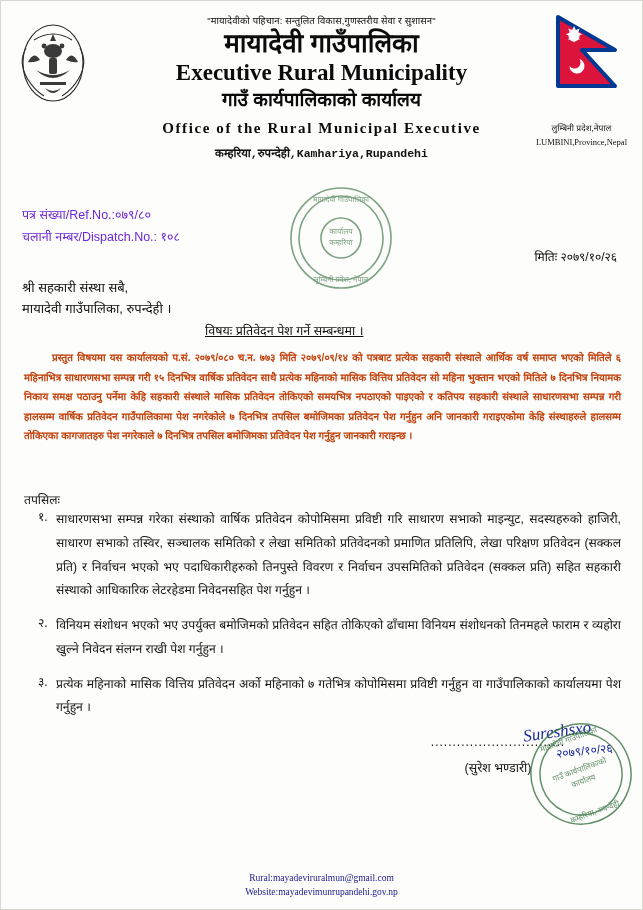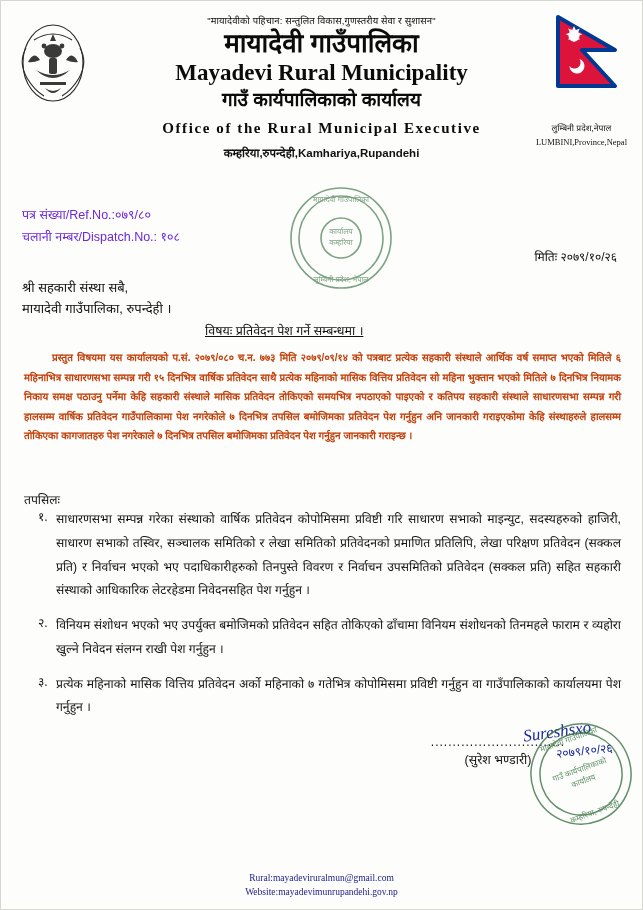--- a/index.html
+++ b/index.html
@@ -61,21 +61,21 @@
     color: #0b0b0b;
     letter-spacing: 1.6px;
     margin: 8px 0 0 0;
     font-family: "Liberation Serif", serif;
   }
   .addr-line {
     font-size: 11.5px;
     font-weight: bold;
     color: #111;
     margin: 8px 0 8px 0;
-    font-family: Liberation Sans, sans-serif;
+    font-family: Liberation Mono, monospace;
   }
   .province {
     position: absolute;
     right: 16px;
     top: 122px;
     text-align: center;
     font-family: "Liberation Serif", serif;
   }
   .province .np {
     font-size: 8.5px;
@@ -230,21 +230,21 @@
     font-family: "Liberation Sans", sans-serif;
   }
   .dots {
     font-size: 12px;
     color: #111;
     letter-spacing: 1px;
   }
   .sig-name {
     font-size: 12.5px;
     color: #111;
-    margin-top: 2px;
+    margin-top: 10px;
   }
   .sig-post {
     font-size: 12.5px;
     color: #111;
     margin-top: 3px;
   }
   
   .round-stamp {
     position: absolute;
     right: 6px;
@@ -313,21 +313,21 @@
           <path d="M14.5 52 a7.5 7.5 0 1 0 10 -7 a6 6 0 0 1 -10 7z"></path>
           <g>
             <path d="M19 45 l1.5 3.4 3.4-1.4 -1.4 3.4 3.4 1.5 -3.4 1.5 1.4 3.4 -3.4-1.4 -1.5 3.4 -1.5-3.4 -3.4 1.4 1.4-3.4 -3.4-1.5 3.4-1.5 -1.4-3.4 3.4 1.4z" opacity="0"></path>
           </g>
         </g>
       </svg>
     </div>
 
     <div class="motto">"मायादेवीको पहिचान: सन्तुलित विकास,गुणस्तरीय सेवा र सुशासन"</div>
     <div class="org-np">मायादेवी गाउँपालिका</div>
-    <div class="org-en">Mayadevi Rural Municipality</div>
+    <div class="org-en">Executive Rural Municipality</div>
     <div class="office-np">गाउँ कार्यपालिकाको कार्यालय</div>
     <div class="office-en">Office of the Rural Municipal Executive</div>
     <div class="addr-line">कम्हरिया,रुपन्देही,Kamhariya,Rupandehi</div>
   </div>
 
   <div class="province">
     <div class="np">लुम्बिनी प्रदेश,नेपाल</div>
     <div class="en">LUMBINI,Province,Nepal</div>
   </div>
 

